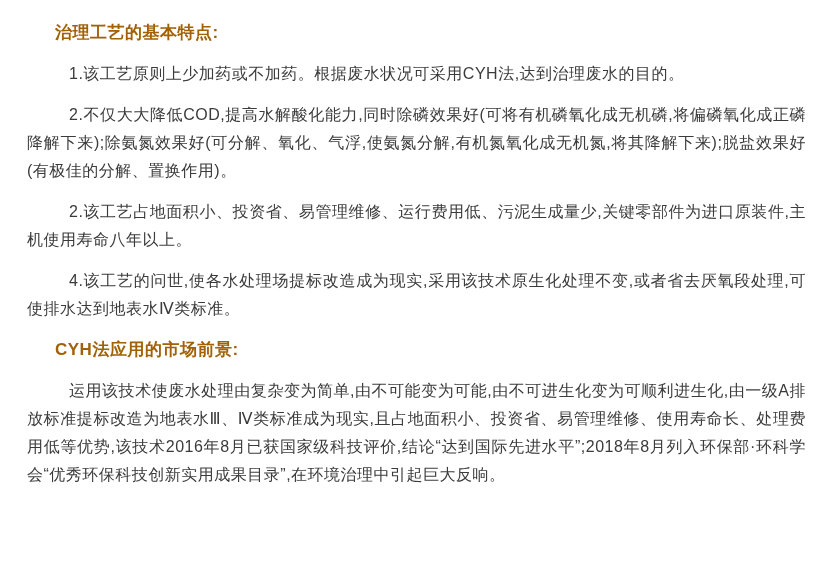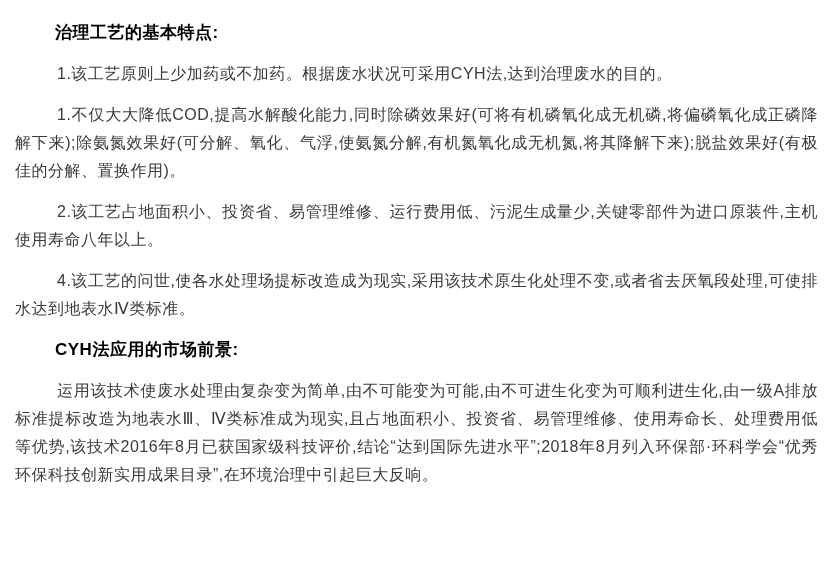--- a/index.html
+++ b/index.html
@@ -16,42 +16,42 @@
   .doc {
     box-sizing: border-box;
     width: 828px;
     padding: 6px 8px 0 13px;
     color: #3b3b3b;
     font-size: 16px;
     line-height: 28px;
     letter-spacing: 0.5px;
   }
   .doc p {
-    margin: 13px 2px;
+    margin: 13px 14px;
     text-indent: 42px;
     text-align: justify;
   }
   .doc h3 {
     margin: 13px 0;
     font-size: 17px;
     font-weight: bold;
-    color: #000000;
+    color: #a16207;
     text-indent: 42px;
     line-height: 28px;
   }
 </style>
 </head>
 <body>
 
 <div class="doc">
   <h3>治理工艺的基本特点:</h3>
 
   <p>1.该工艺原则上少加药或不加药。根据废水状况可采用CYH法,达到治理废水的目的。</p>
 
-  <p>1.不仅大大降低COD,提高水解酸化能力,同时除磷效果好(可将有机磷氧化成无机磷,将偏磷氧化成正磷降解下来);除氨氮效果好(可分解、氧化、气浮,使氨氮分解,有机氮氧化成无机氮,将其降解下来);脱盐效果好(有极佳的分解、置换作用)。</p>
+  <p>2.不仅大大降低COD,提高水解酸化能力,同时除磷效果好(可将有机磷氧化成无机磷,将偏磷氧化成正磷降解下来);除氨氮效果好(可分解、氧化、气浮,使氨氮分解,有机氮氧化成无机氮,将其降解下来);脱盐效果好(有极佳的分解、置换作用)。</p>
 
   <p>2.该工艺占地面积小、投资省、易管理维修、运行费用低、污泥生成量少,关键零部件为进口原装件,主机使用寿命八年以上。</p>
 
   <p>4.该工艺的问世,使各水处理场提标改造成为现实,采用该技术原生化处理不变,或者省去厌氧段处理,可使排水达到地表水Ⅳ类标准。</p>
 
   <h3>CYH法应用的市场前景:</h3>
 
 
   <p>运用该技术使废水处理由复杂变为简单,由不可能变为可能,由不可进生化变为可顺利进生化,由一级A排放标准提标改造为地表水Ⅲ、Ⅳ类标准成为现实,且占地面积小、投资省、易管理维修、使用寿命长、处理费用低等优势,该技术2016年8月已获国家级科技评价,结论“达到国际先进水平”;2018年8月列入环保部·环科学会“优秀环保科技创新实用成果目录”,在环境治理中引起巨大反响。</p>
 </div>

